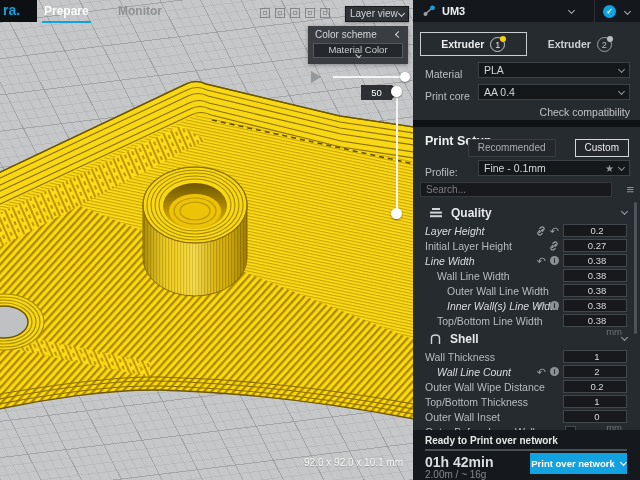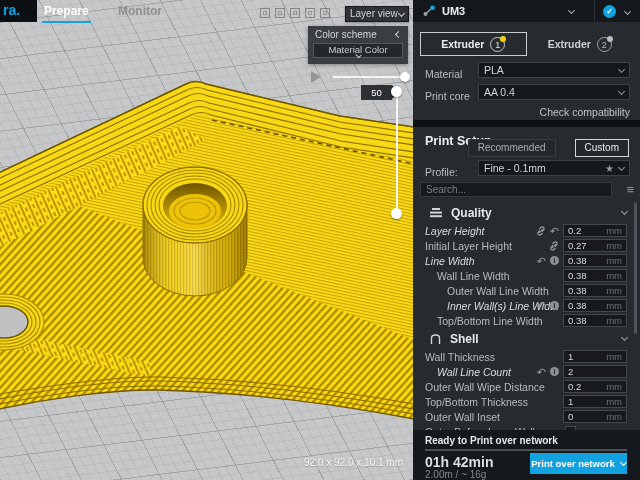--- a/index.html
+++ b/index.html
@@ -128,21 +128,21 @@
   .cat-label { font-size:12px; font-weight:bold; color:#e6e8ea; }
   .setting-category .chev { position:absolute; right:13px; color:#9aa0a4; }
   .setting-row { position:relative; height:15px; display:flex; align-items:center; padding-left:12px; }
   .setting-row.ind1 { padding-left:24px; }
   .setting-row.ind2 { padding-left:34px; }
   .s-label { font-size:10.5px; color:#b6bbbf; white-space:nowrap; }
   .s-label.it { font-style:italic; color:#dadde0; }
   .row-icons { position:absolute; right:81px; display:flex; gap:4px; align-items:center; }
   .undo-icon { color:#9aa0a4; font-size:11px; line-height:10px; }
   .info-icon { width:9px; height:9px; border-radius:50%; background:#8a9094; color:#22262a; font-size:7px; font-weight:bold; text-align:center; line-height:9px; }
-  .value-box { position:absolute; right:13px; width:64px; height:13px; background:#17191c; border:1px solid #42474c; display:flex; align-items:center; font-size:9.5px; }
+  .value-box { position:absolute; right:13px; width:64px; height:13px; background:#17191c; border:1px solid #42474c; display:flex; align-items:center; font-size:9.5px;flex-direction:column; }
   .value-box .val { padding-left:4px; color:#d6d9dc; }
   .value-box .unit { margin-left:auto; padding-right:4px; color:#6d7277; }
   .checkbox { position:absolute; right:64px; width:11px; height:11px; background:#17191c; border:1px solid #42474c; }
   .scroll-handle { position:absolute; right:3px; top:202px; width:3px; height:132px; background:#4d5358; border-radius:2px; }
 
   .sp-footer { position:absolute; left:0; right:0; top:430px; height:50px; background:#15181c; }
   .ready-text { position:absolute; left:12px; top:5px; font-size:10px; font-weight:bold; color:#e6e9ea; }
   .footer-divider { position:absolute; left:12px; right:13px; top:19px; height:2px; background:#4a4f54; }
   .print-time { position:absolute; left:12px; top:24px; font-size:14px; font-weight:bold; color:#dcdfe1; }
   .print-amount { position:absolute; left:12px; top:39px; font-size:10px; color:#83888c; }

